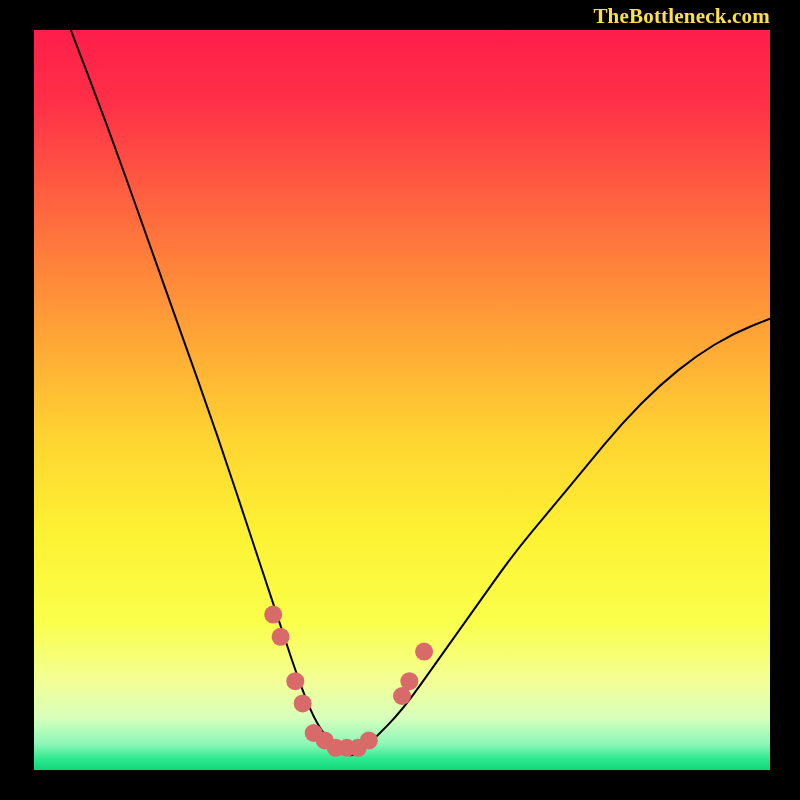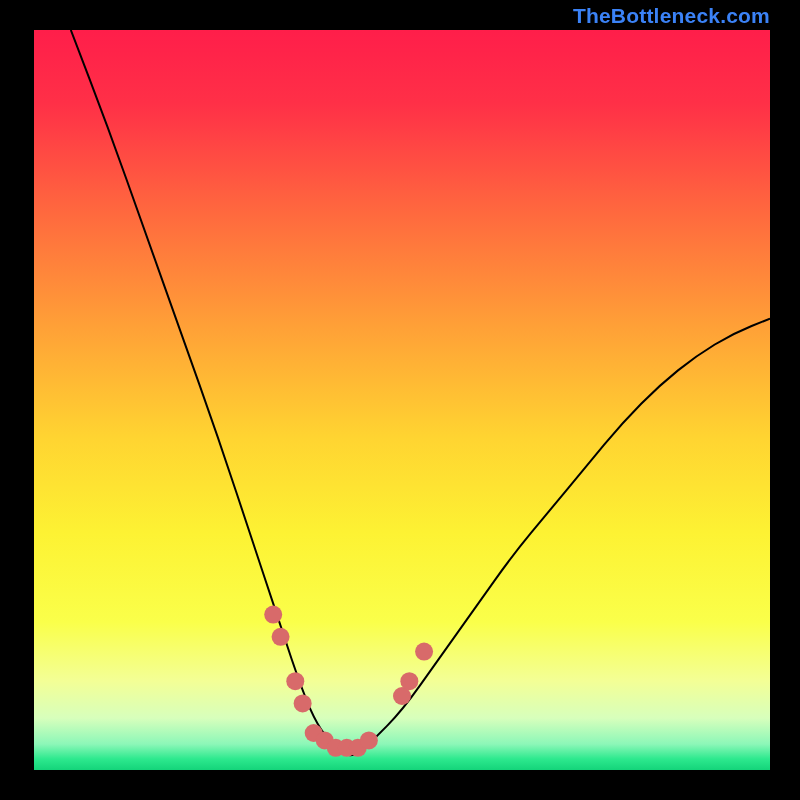--- a/index.html
+++ b/index.html
@@ -28,24 +28,24 @@
     position: absolute;
     left: 0;
     top: 0;
     width: 100%;
     height: 100%;
   }
   .watermark {
     position: absolute;
     top: 4px;
     right: 30px;
-    font-family: Liberation Sans, sans-serif;
+    font-family: Liberation Serif, serif;
     font-size: 21px;
     font-weight: 600;
-    color: #3b82f6;
+    color: #fde047;
     letter-spacing: 0.2px;
   }
 </style>
 </head>
 <body>
 
 <div class="watermark">TheBottleneck.com</div>
 
 <div class="plot-area">
   <svg class="gradient" viewBox="0 0 736 740" preserveAspectRatio="none">

